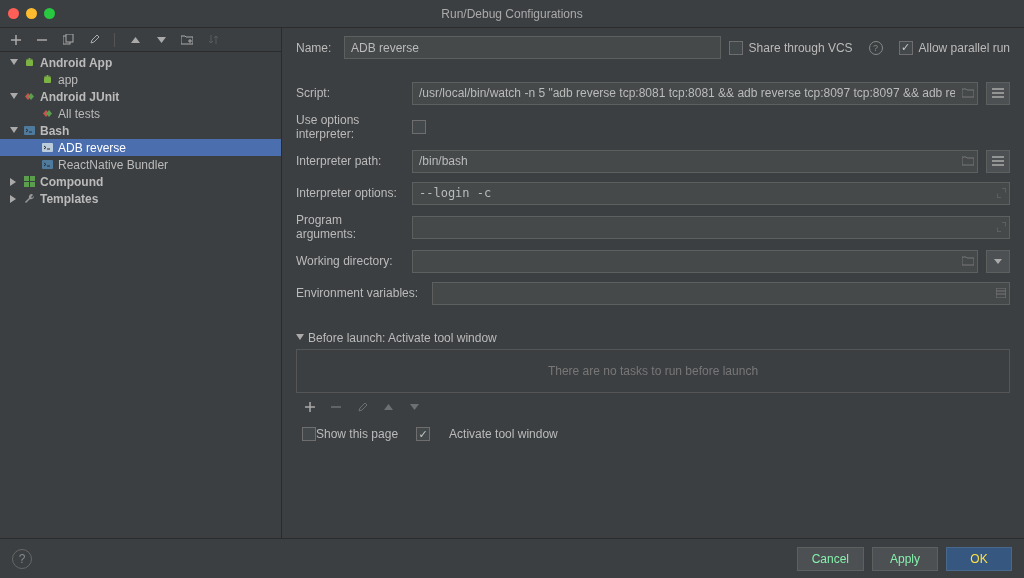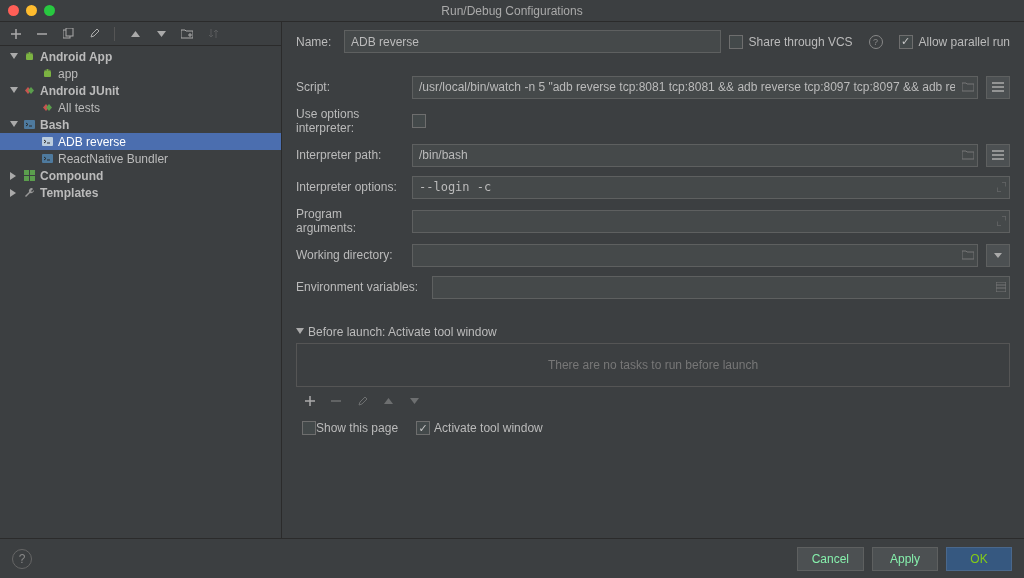--- a/index.html
+++ b/index.html
@@ -1,18 +1,18 @@
 <!DOCTYPE html>
 <html><head>
   <meta charset="utf-8">
   <style>
     * { margin: 0; padding: 0; box-sizing: border-box; font-family: -apple-system, BlinkMacSystemFont, "Segoe UI", sans-serif; }
     body { background: #3c3f41; color: #bbb; font-size: 12px; width: 1024px; height: 578px; overflow: hidden; display: flex; flex-direction: column; }
     
-    .titlebar { height: 22px; background: #3c3f41; display: flex; align-items: center; padding: 0 8px; position: relative; border-bottom: 1px solid #2b2b2b; }
+    .titlebar { height: 28px; background: #3c3f41; display: flex; align-items: center; padding: 0 8px; position: relative; border-bottom: 1px solid #2b2b2b; }
     .traffic-lights { display: flex; gap: 7px; }
     .traffic-light { width: 11px; height: 11px; border-radius: 50%; }
     .tl-close { background: #ff5f57; }
     .tl-min { background: #febc2e; }
     .tl-max { background: #28c840; }
     .title-text { position: absolute; left: 50%; transform: translateX(-50%); color: #aaa; font-size: 12px; }
     
     .body { flex: 1; display: flex; flex-direction: column; }
     .main-split { flex: 1; display: flex; }
     
@@ -46,21 +46,21 @@
     .section-header { display: flex; align-items: center; gap: 4px; color: #bbb; margin-bottom: 4px; }
     .launch-box { border: 1px solid #555; height: 44px; display: flex; align-items: center; justify-content: center; color: #777; }
     .launch-toolbar { display: flex; gap: 10px; padding: 6px 6px; }
     .launch-checks { display: flex; gap: 18px; align-items: center; padding: 6px 6px; }
     
     .footer { height: 40px; border-top: 1px solid #2b2b2b; display: flex; align-items: center; padding: 0 12px; }
     .footer-left { display: flex; align-items: center; }
     .footer-right { margin-left: auto; display: flex; gap: 8px; }
     .help-btn { width: 20px; height: 20px; border: 1px solid #666; border-radius: 50%; display: flex; align-items: center; justify-content: center; color: #888; cursor: pointer; }
     .btn { min-width: 66px; height: 24px; background: #4c5052; border: 1px solid #5e6060; color: #86efac; display: flex; align-items: center; justify-content: center; padding: 0 14px; cursor: pointer; }
-    .btn.primary { background: #365880; border-color: #4a688c; color: #84cc16; }
+    .btn.primary { background: #365880; border-color: #4a688c; color: #fde047; }
     
     .input-with-icon { position: relative; flex: 1; display: flex; }
     .input-with-icon .text-input { width: 100%; padding-right: 22px; }
     .trailing { position: absolute; right: 4px; top: 50%; transform: translateY(-50%); color: #777; pointer-events: none; }
     
     svg { display: block; }
   </style>
 </head>
 <body>
 
@@ -398,21 +398,21 @@
               <svg width="9" height="6" viewBox="0 0 9 6">
                 <path d="M0 0 L4.5 6 L9 0 Z" fill="#aaa"></path>
               </svg>
             </div>
         </div>
         <div class="launch-checks">
           <label style="display:flex;align-items:center;gap:0">
             <span class="checkbox"></span>
             <span>Show this page</span>
           </label>
-          <label style="display:flex;align-items:center;gap:4px">
+          <label style="display:flex;align-items:center;gap:19px">
             <span class="checkbox checked"></span>
             <span>Activate tool window</span>
           </label>
         </div>
       </div>
 
     </div>
   </div>
 
   <div class="footer">

